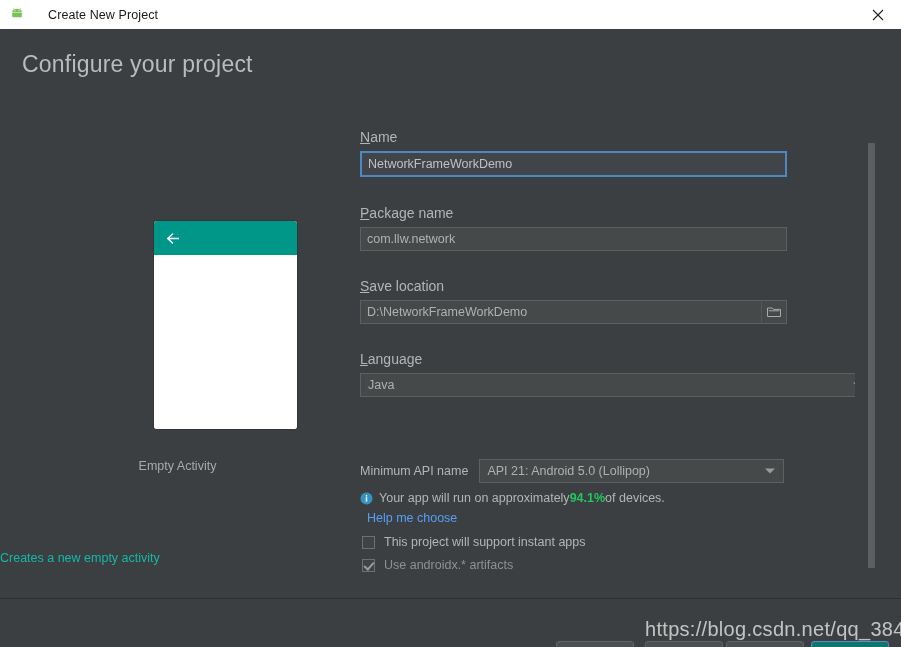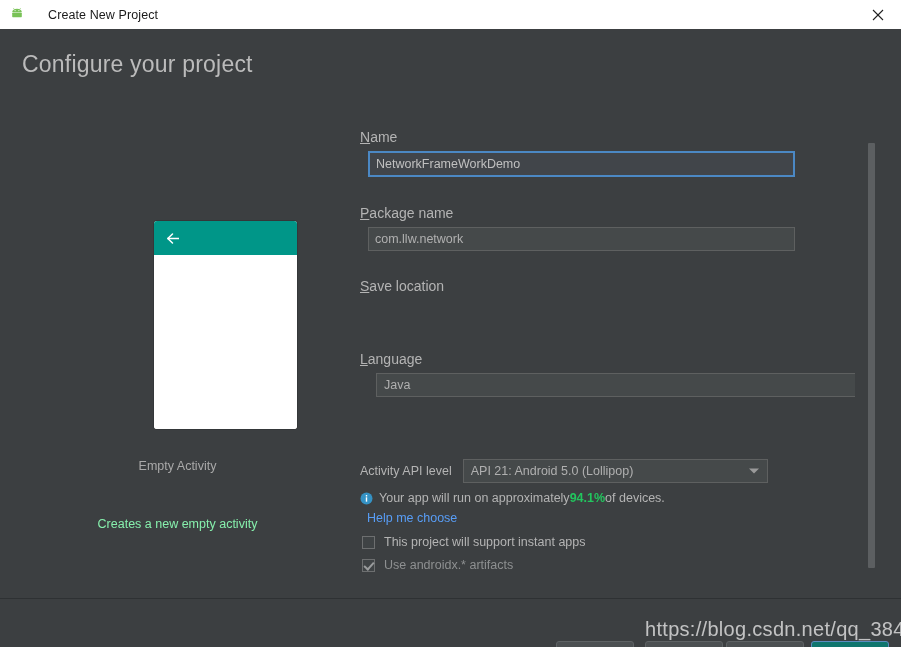--- a/index.html
+++ b/index.html
@@ -103,25 +103,25 @@
   .preview-name {
     position: absolute;
     left: 0; top: 360px;
     width: 355px;
     text-align: center;
     font-size: 12.5px;
     color: #a9a9a9;
   }
   .preview-desc {
     position: absolute;
-    left: 0; top: 418px;
+    left: 0; top: 452px;
     width: 355px;
-    text-align: center;
-    font-size: 12.5px;
-    color: #86efac;
+    text-align: left;
+    font-size: 12.5px;
+    color: #14b8a6;
   }
 
   
   .form-col {
     position: absolute;
     left: 355px; top: 100px;
     width: 500px;
     height: 445px;
     overflow: hidden;
   }
@@ -144,21 +144,20 @@
     height: 24px;
     background: #45494a;
     border: 1px solid #5e6060;
     color: #b0b0b0;
     font-size: 12.5px;
     font-family: "Liberation Sans", sans-serif;
     padding: 4px 6px;
     line-height: 22px;
     outline: none;
     border-radius: 0;
-    margin-left: 8px;
   }
   .textfield.focused {
     border: 2px solid #4b88c4;
     background: #41454a;
     height: 26px;
     line-height: 22px;
     color: #c0c0c0;
   }
   .textfield.with-button {
     padding-right: 26px;
@@ -180,21 +179,20 @@
   .combo {
     position: relative;
     box-sizing: border-box;
     width: 512px;
     height: 24px;
     background: #45494a;
     border: 1px solid #5e6060;
     display: flex;
     align-items: center;
     cursor: default;
-    margin-left: 16px;
   }
   .combo-value {
     font-size: 12.5px;
     color: #b0b0b0;
     padding-left: 7px;
   }
   .combo-arrow {
     position: absolute;
     right: 8px; top: 50%;
     transform: translateY(-50%);
@@ -396,32 +394,41 @@
       <input class="textfield focused" type="text" value="NetworkFrameWorkDemo" style="">
     </div>
 
     <div class="field" style="top:76px;">
       <label class="field-label"><span class="mn">P</span><span>ackage name</span></label>
       <input class="textfield" type="text" value="com.llw.network" style="">
     </div>
 
     <div class="field" style="top:149px;">
       <label class="field-label"><span class="mn">S</span><span>ave location</span></label>
+      <div style="position:relative;">
+        <input class="textfield with-button" type="text" value="D:\NetworkFrameWorkDemo" style="">
+        <span class="browse-btn">
+          <svg width="14" height="12" viewBox="0 0 14 12">
+            <path d="M0.5 2.0 L5.2 2.0 L6.4 3.4 L13.5 3.4 L13.5 10.5 L0.5 10.5 Z" fill="none" stroke="#a8aaab" stroke-width="1"></path>
+            <path d="M1.8 4.8 L12.4 4.8" stroke="#a8aaab" stroke-width="1"></path>
+          </svg>
+        </span>
+      </div>
     </div>
 
     <div class="field" style="top:222px;">
       <label class="field-label"><span class="mn">L</span><span>anguage</span></label>
       <div class="combo">
         <span class="combo-value">Java</span>
         <span class="combo-arrow"></span>
       </div>
     </div>
 
     <div class="api-row">
-      <span class="api-label">Activity API level</span>
+      <span class="api-label">Minimum API name</span>
       <div class="combo api-combo">
         <span class="combo-value">API 21: Android 5.0 (Lollipop)</span>
         <span class="combo-arrow"></span>
       </div>
     </div>
 
     <div class="info-row">
       <span class="info-icon">
         <svg width="13" height="13" viewBox="0 0 13 13">
           <circle cx="6.5" cy="6.5" r="6" fill="#3592c4"></circle>

